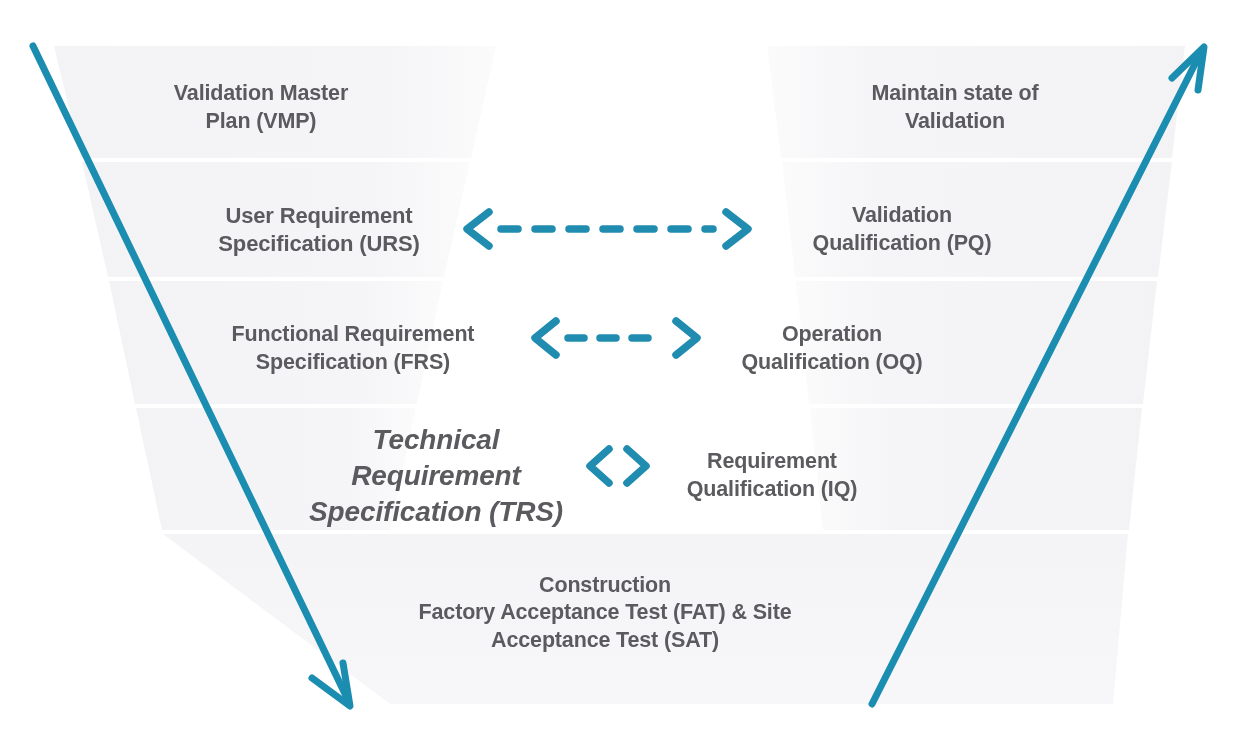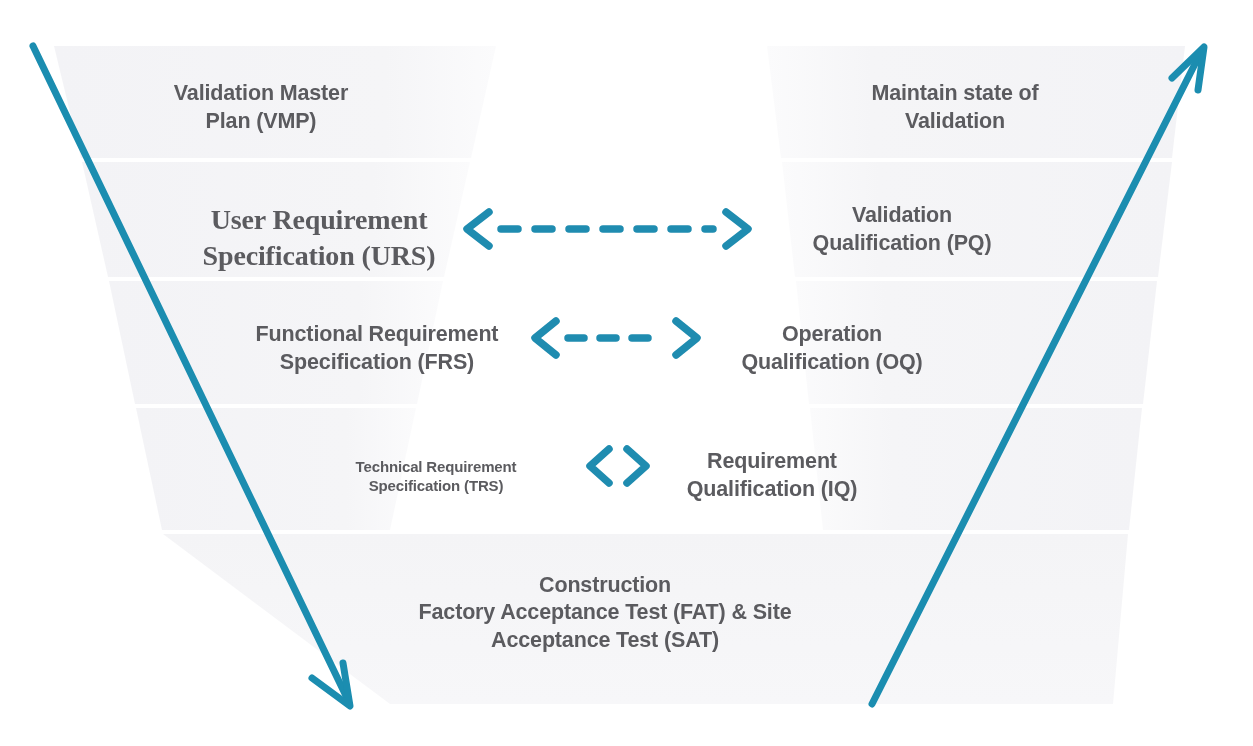--- a/index.html
+++ b/index.html
@@ -20,25 +20,25 @@
     text-align:center;
     font-weight:bold;
     color:#5b5b5f;
     line-height:1.28;
     letter-spacing:-0.15px;
     pointer-events:none;
     white-space:pre-line;
   }
   .lbl-vmp{left:130px;top:64px;width:262px;height:88px;font-size:21.5px;}
   .lbl-msv{left:824px;top:64px;width:262px;height:88px;font-size:21.5px;}
-  .lbl-urs{left:185px;top:194px;width:268px;height:88px;font-size:28px;font-family:Liberation Serif, serif;}
+  .lbl-urs{left:185px;top:186px;width:268px;height:88px;font-size:22px;}
   .lbl-pq {left:768px;top:186px;width:268px;height:88px;font-size:21.5px;}
-  .lbl-frs{left:218px;top:305px;width:318px;height:88px;font-size:21.5px;}
+  .lbl-frs{left:194px;top:305px;width:318px;height:88px;font-size:21.5px;}
   .lbl-oq {left:688px;top:305px;width:288px;height:88px;font-size:21.5px;}
-  .lbl-trs{left:286px;top:432px;width:300px;height:88px;font-size:15px;}
+  .lbl-trs{left:286px;top:432px;width:300px;height:88px;font-size:28px;font-style:italic;}
   .lbl-iq {left:650px;top:432px;width:244px;height:88px;font-size:21.5px;}
   .lbl-cst{left:330px;top:558px;width:550px;height:110px;font-size:21.5px;}
 </style>
 </head>
 <body>
 
 <div id="stage">
 
   <svg id="vsvg" viewBox="0 0 1253 746">
     <defs>

